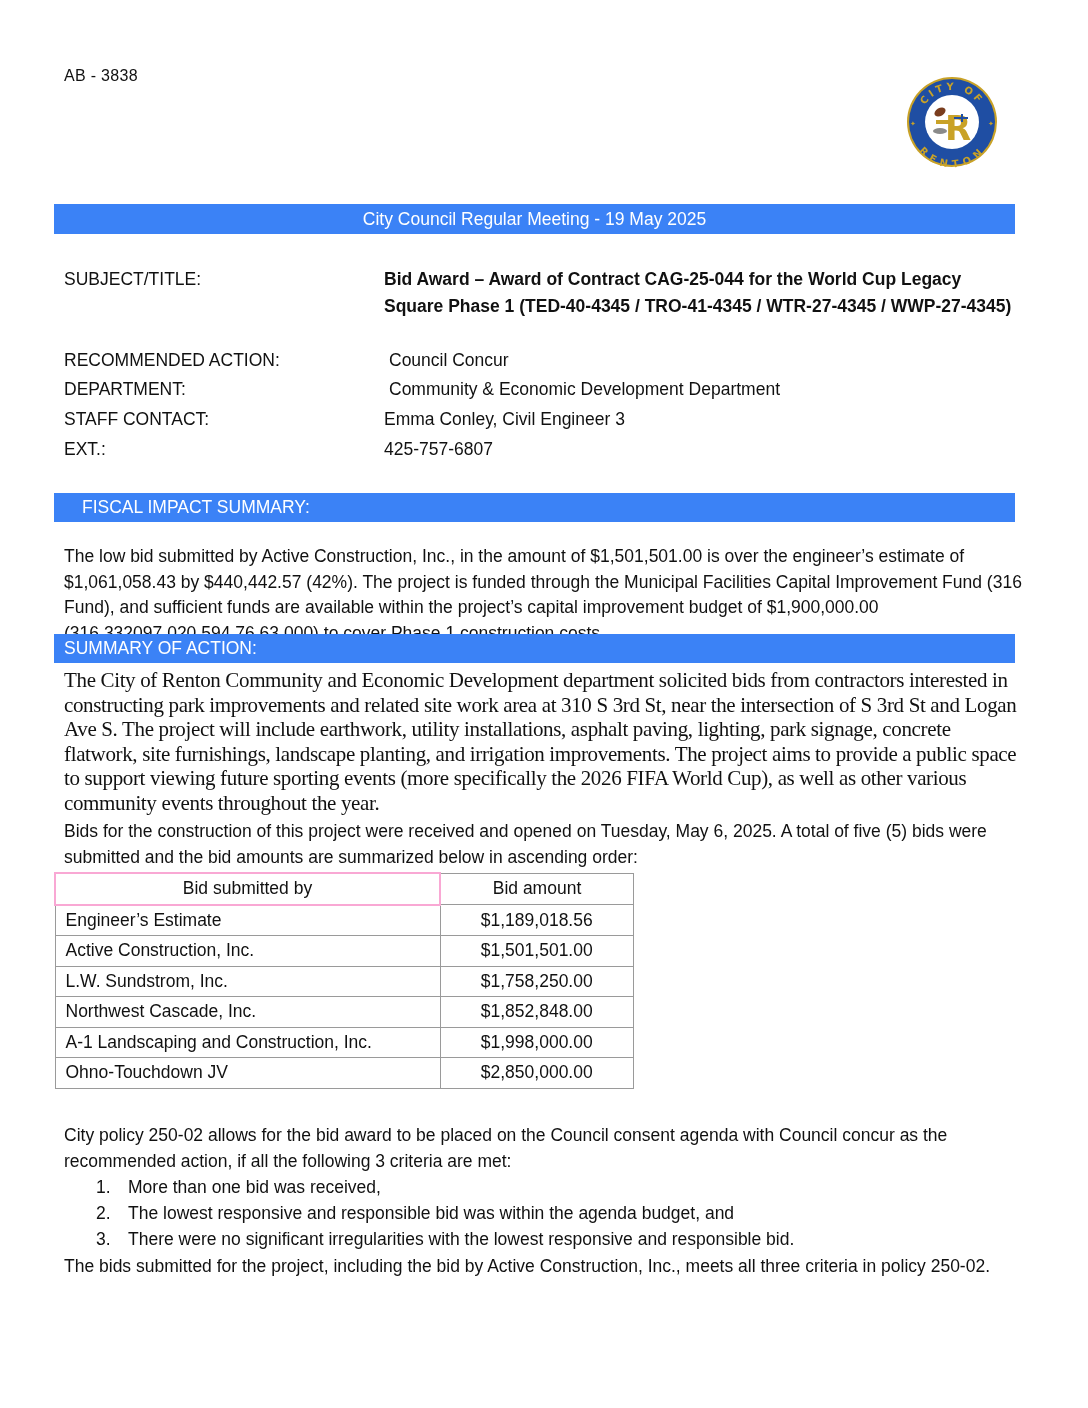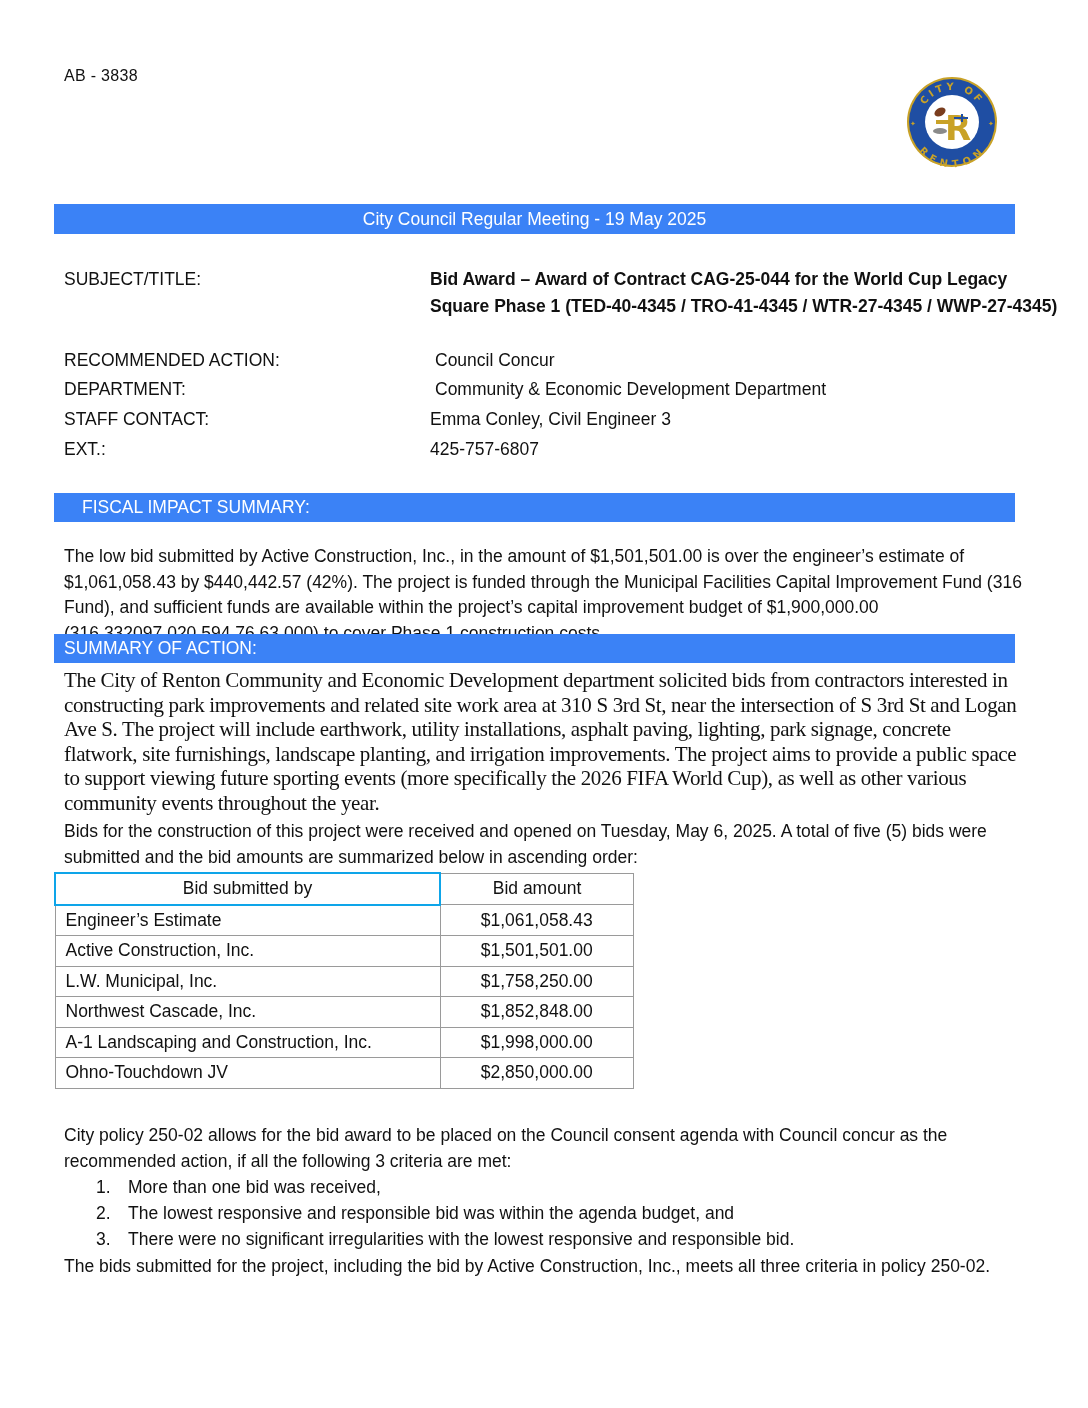--- a/index.html
+++ b/index.html
@@ -20,36 +20,36 @@
     .band {
       position: absolute; left: 54px; width: 961px; background: #3b82f6;
       color: #ffffff; font-size: 17.5px; box-sizing: border-box;
     }
     #meeting-band { top: 204px; height: 30px; text-align: center; line-height: 30px; }
     #fiscal-band { top: 493px; height: 29px; line-height: 29px; padding-left: 28px; }
     #summary-band { top: 634px; height: 29px; line-height: 29px; padding-left: 10px; }
 
     .meta-row { position: absolute; left: 64px; font-size: 17.5px; line-height: 26px; }
     .meta-label { position: absolute; left: 0; white-space: nowrap; }
-    .meta-value { position: absolute; left: 320px; width: 630px; white-space: nowrap; margin-left: 46px; }
+    .meta-value { position: absolute; left: 320px; width: 630px; white-space: nowrap; }
     #subject-value { font-weight: bold; white-space: normal; width: 635px; line-height: 26.5px; }
 
     .para { position: absolute; left: 64px; width: 962px; font-size: 17.5px; line-height: 25px; }
     #fiscal-text { top: 544px; line-height: 25.5px; }
     #summary-text { top: 668px; font-size: 21px; line-height: 24.5px; letter-spacing: -0.35px; font-family: Liberation Serif, serif; }
     #bids-intro { top: 818px; line-height: 26px; }
 
     #bid-table {
       position: absolute; left: 54px; top: 872px; border-collapse: collapse;
       font-size: 17.5px;
     }
     #bid-table th, #bid-table td {
       border: 1px solid #9a9a9a; height: 29.5px; padding: 0 10px; font-weight: normal;
     }
-    #bid-table th.col-name { border: 2px solid #0ea5e9; text-align: center; width: 363px; }
+    #bid-table th.col-name { border: 2px solid #f9a8d4; text-align: center; width: 363px; }
     #bid-table th.col-amount { text-align: center; width: 172px; margin-left: 8px; }
     #bid-table td.amount { text-align: center; }
 
     #policy-text { top: 1122px; line-height: 26px; }
     #criteria-list {
       position: absolute; left: 96px; top: 1174px; margin: 0; padding: 0; list-style: none;
       font-size: 17.5px; line-height: 26px;
     }
     #criteria-list li { position: relative; padding-left: 32px; }
     #criteria-list .num { position: absolute; left: 0; }
@@ -116,28 +116,28 @@
 <table id="bid-table">
   <thead>
     <tr>
       <th class="col-name">Bid submitted by</th>
       <th class="col-amount">Bid amount</th>
     </tr>
   </thead>
   <tbody>
     <tr>
       <td>Engineer’s Estimate</td>
-      <td class="amount">$1,061,058.43</td>
+      <td class="amount">$1,189,018.56</td>
     </tr>
     <tr>
       <td>Active Construction, Inc.</td>
       <td class="amount">$1,501,501.00</td>
     </tr>
     <tr>
-      <td>L.W. Municipal, Inc.</td>
+      <td>L.W. Sundstrom, Inc.</td>
       <td class="amount">$1,758,250.00</td>
     </tr>
     <tr>
       <td>Northwest Cascade, Inc.</td>
       <td class="amount">$1,852,848.00</td>
     </tr>
     <tr>
       <td>A-1 Landscaping and Construction, Inc.</td>
       <td class="amount">$1,998,000.00</td>
     </tr>

